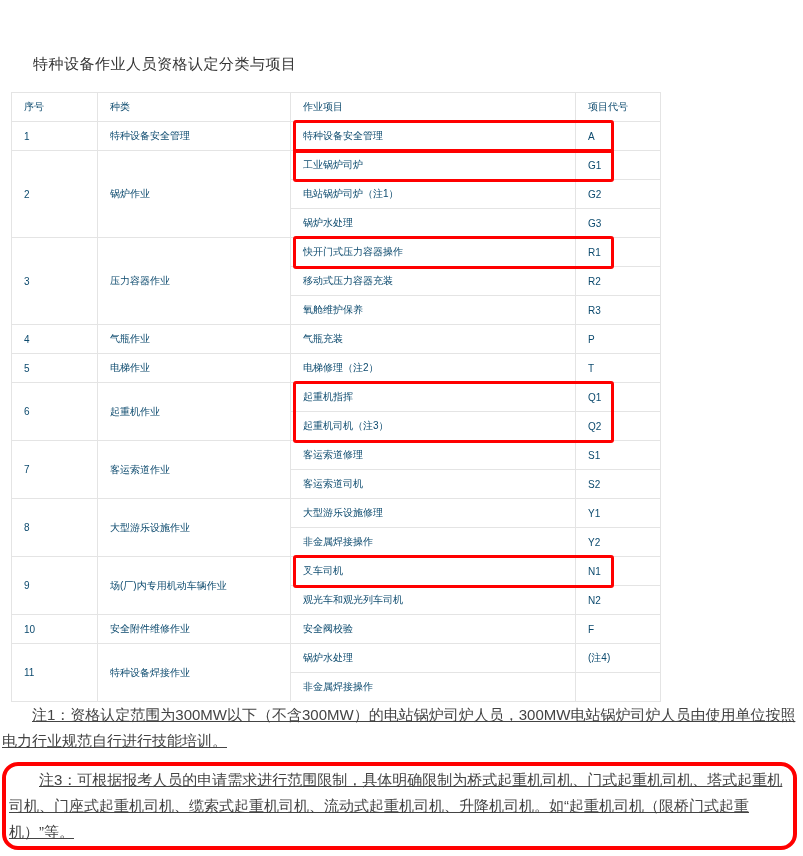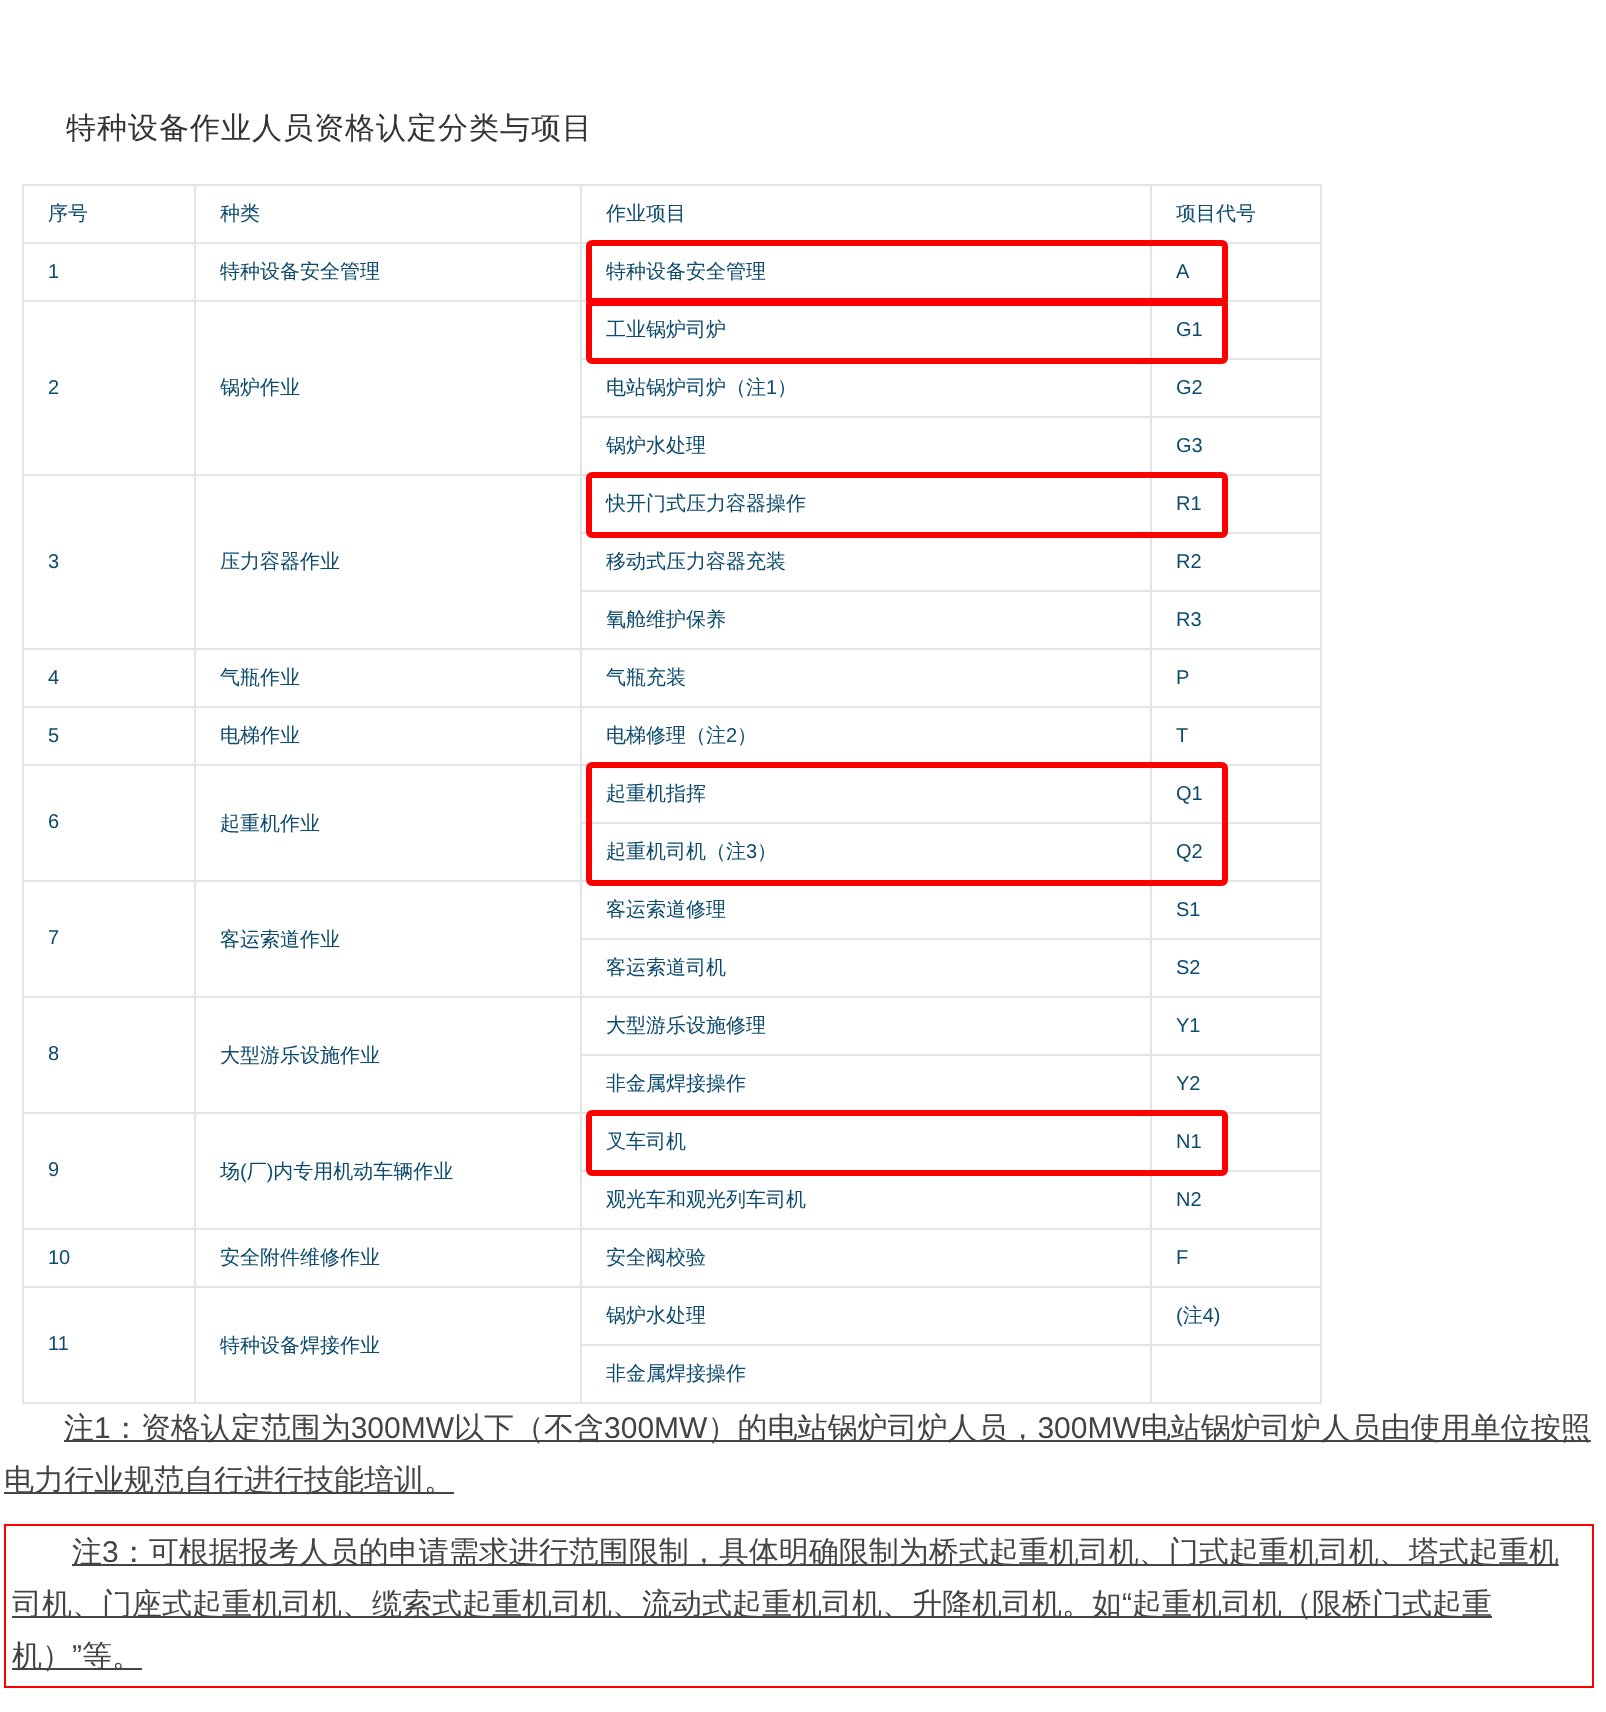--- a/index.html
+++ b/index.html
@@ -63,22 +63,22 @@
     line-height: 26px;
     color: #444444;
   }
   .note {
     margin: 0 2px;
     text-indent: 2em;
     text-decoration: underline;
   }
   .note + .note { margin-top: 10px; }
   .note.boxed {
-    border: 1px solid #000000;
-    border-radius: 0;
+    border: 4px solid #000000;
+    border-radius: 16px;
     padding: 1px 3px;
     margin-top: 8px;
   }
 </style>
 </head>
 <body>
 
 <div class="page">
 
   <div class="doc-title">特种设备作业人员资格认定分类与项目</div>

